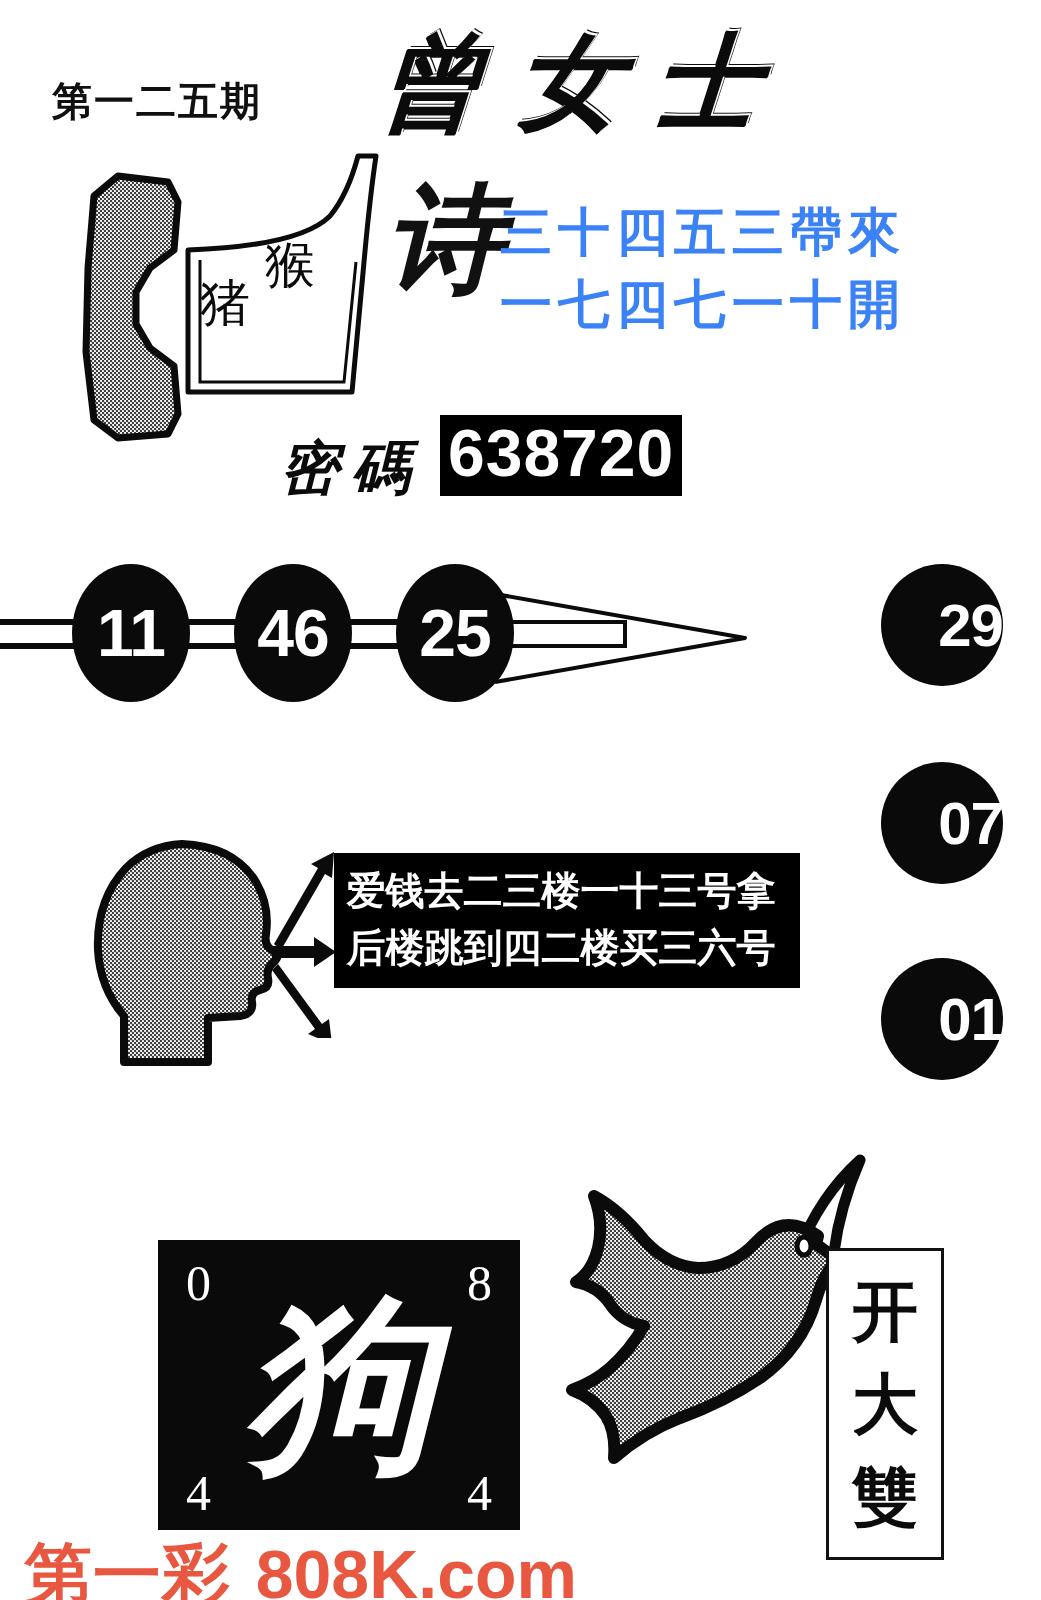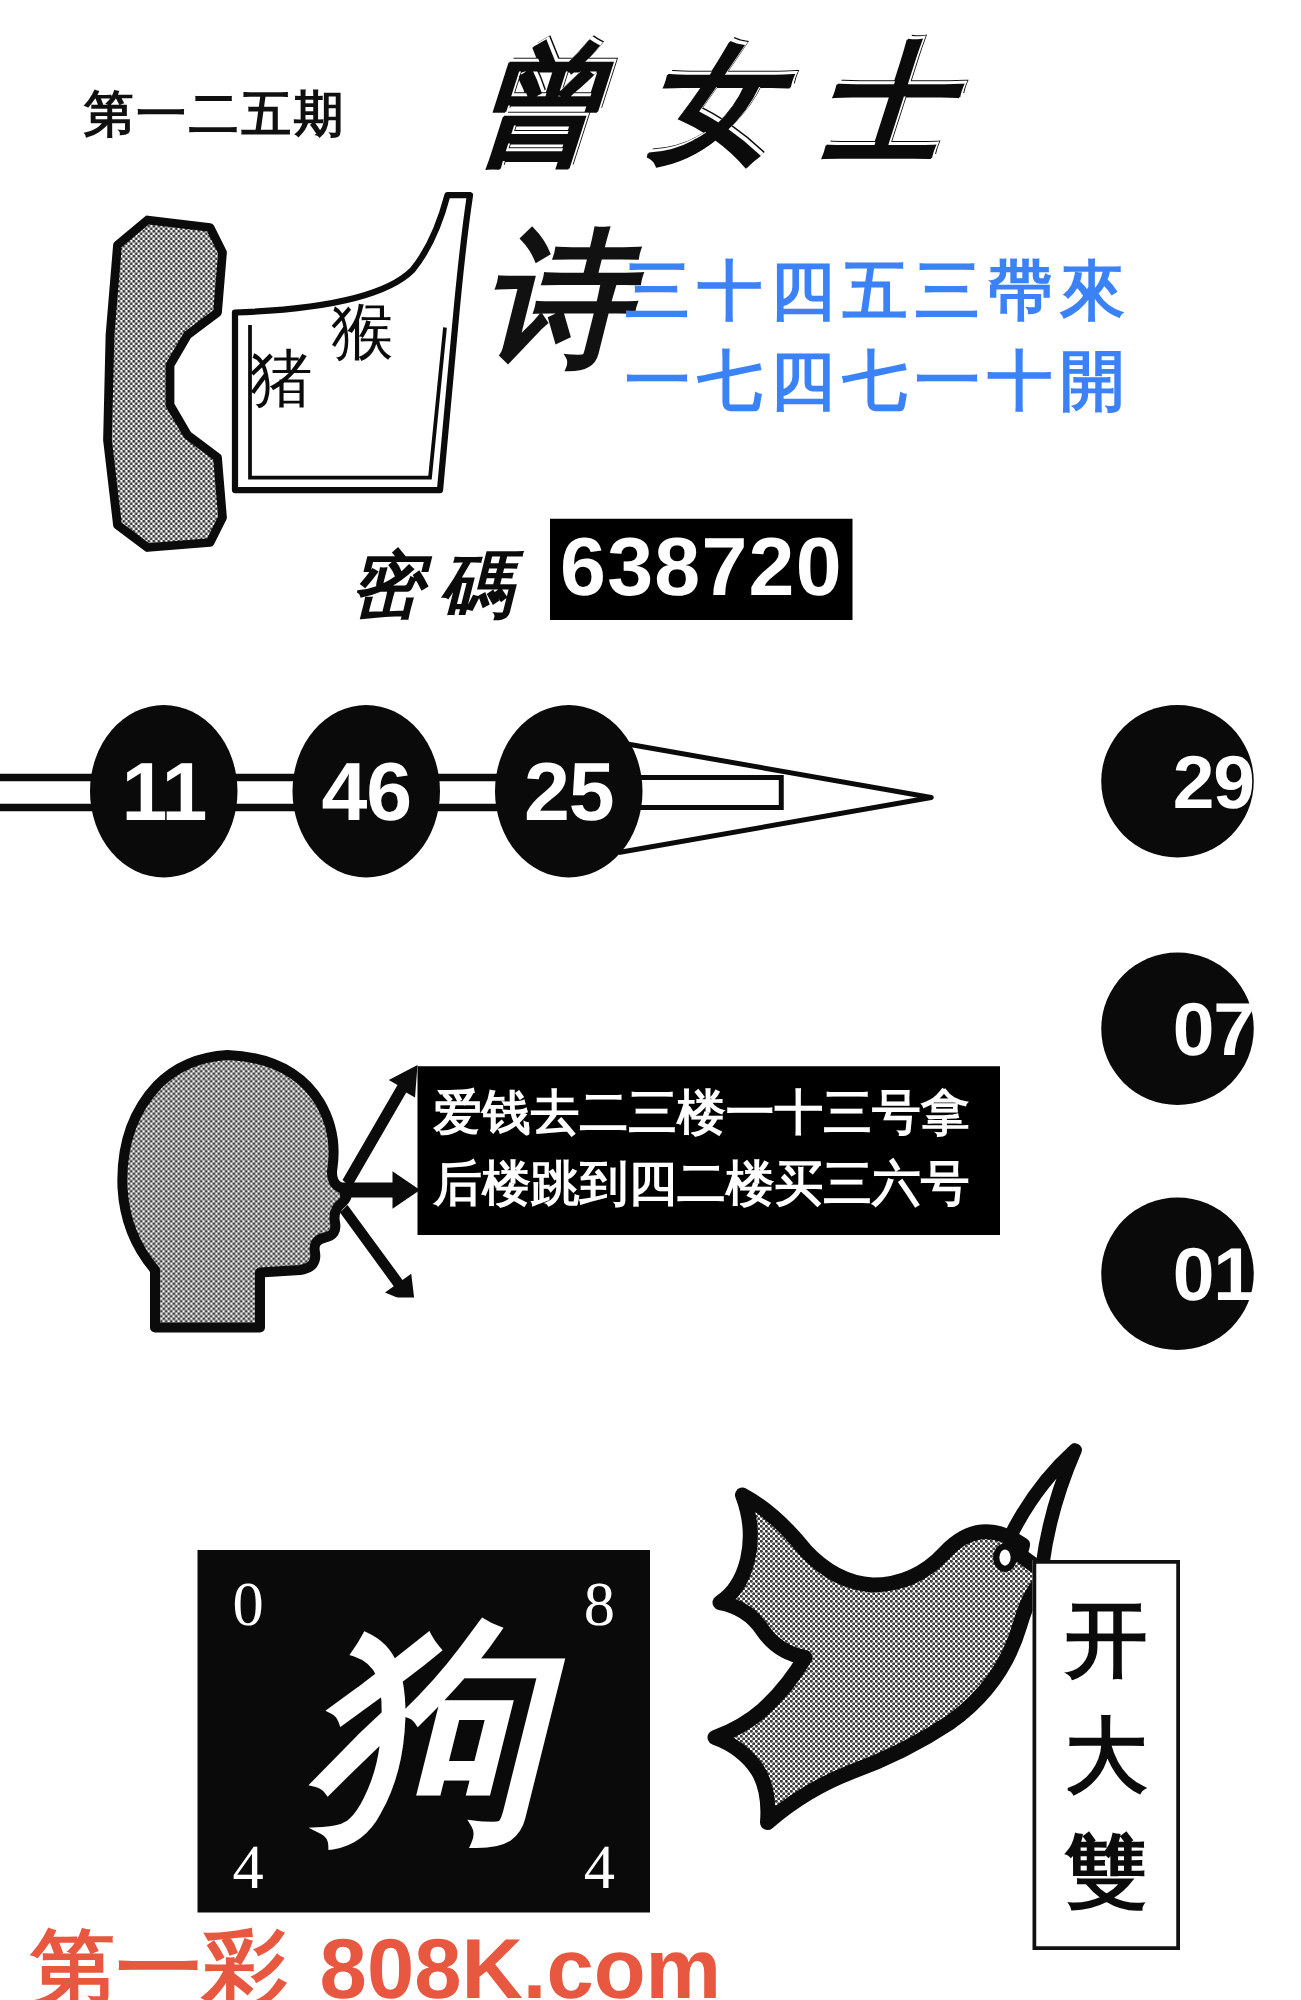--- a/index.html
+++ b/index.html
@@ -15,28 +15,27 @@
     width: 1041px;
     height: 1600px;
     background: #ffffff;
     overflow: hidden;
   }
 
   
   #issue-label {
     position: absolute;
     left: 52px;
-    top: 64px;
+    top: 74px;
     font-family: "DejaVu Sans", sans-serif;
     font-size: 40px;
     font-weight: 700;
     letter-spacing: 2px;
     color: #101010;
     white-space: nowrap;
-    margin-left: 15px;
   }
   #brand-title {
     position: absolute;
     left: 380px;
     top: 14px;
     font-family: "DejaVu Serif", serif;
     font-size: 104px;
     font-weight: 700;
     font-style: italic;
     letter-spacing: 34px;

